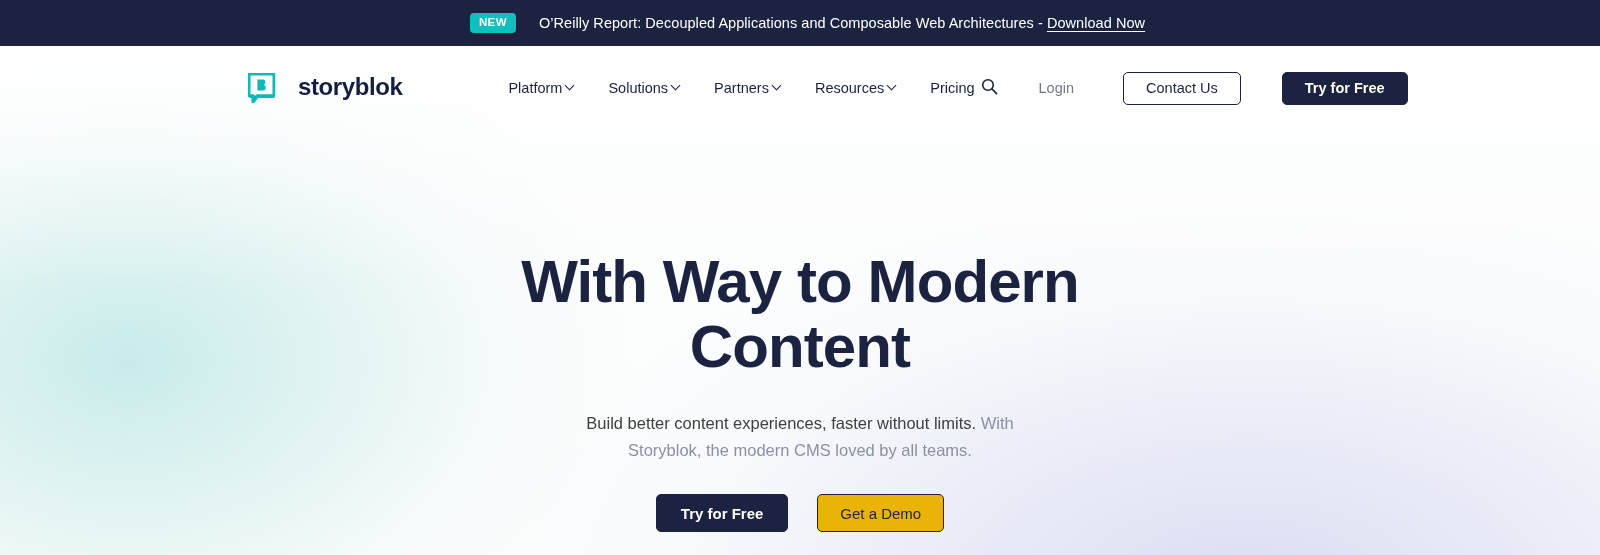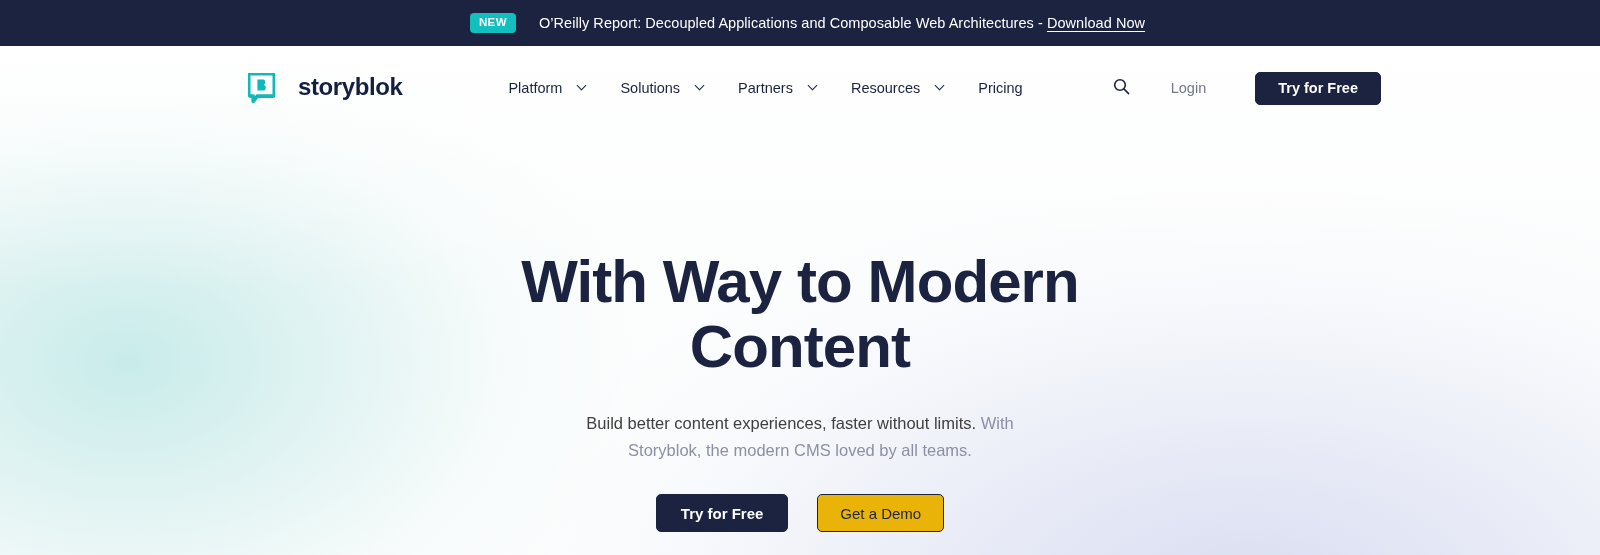--- a/index.html
+++ b/index.html
@@ -129,21 +129,21 @@
   .main-nav {
     display: flex;
     align-items: center;
     gap: 34px;
     margin-left: 106px;
   }
 
   .nav-item {
     display: flex;
     align-items: center;
-    gap: 16px;
+    gap: 4px;
     font-size: 14.5px;
     color: #1b2340;
     cursor: pointer;
     white-space: nowrap;
   }
 
   .chev {
     display: inline-block;
     width: 8px;
     height: 8px;
@@ -328,20 +328,21 @@
     <div class="header-right">
       <button class="search-btn">
         <span>
           <svg width="17" height="17" viewBox="0 0 17 17" xmlns="http://www.w3.org/2000/svg">
             <circle cx="7" cy="7" r="5.3" fill="none" stroke="#1b2340" stroke-width="1.6"></circle>
             <line x1="10.9" y1="10.9" x2="15.6" y2="15.6" stroke="#1b2340" stroke-width="1.6" stroke-linecap="round"></line>
           </svg>
         </span>
       </button>
       <a class="login-link">Login</a>
+      <button class="btn btn-outline">Contact Us</button>
       <button class="btn btn-solid">Try for Free</button>
     </div>
   </header>
 
   <div class="hero-inner">
     <h1 class="hero-title">
       <span>With Way to Modern</span>
       <span>Content</span>
     </h1>
 

